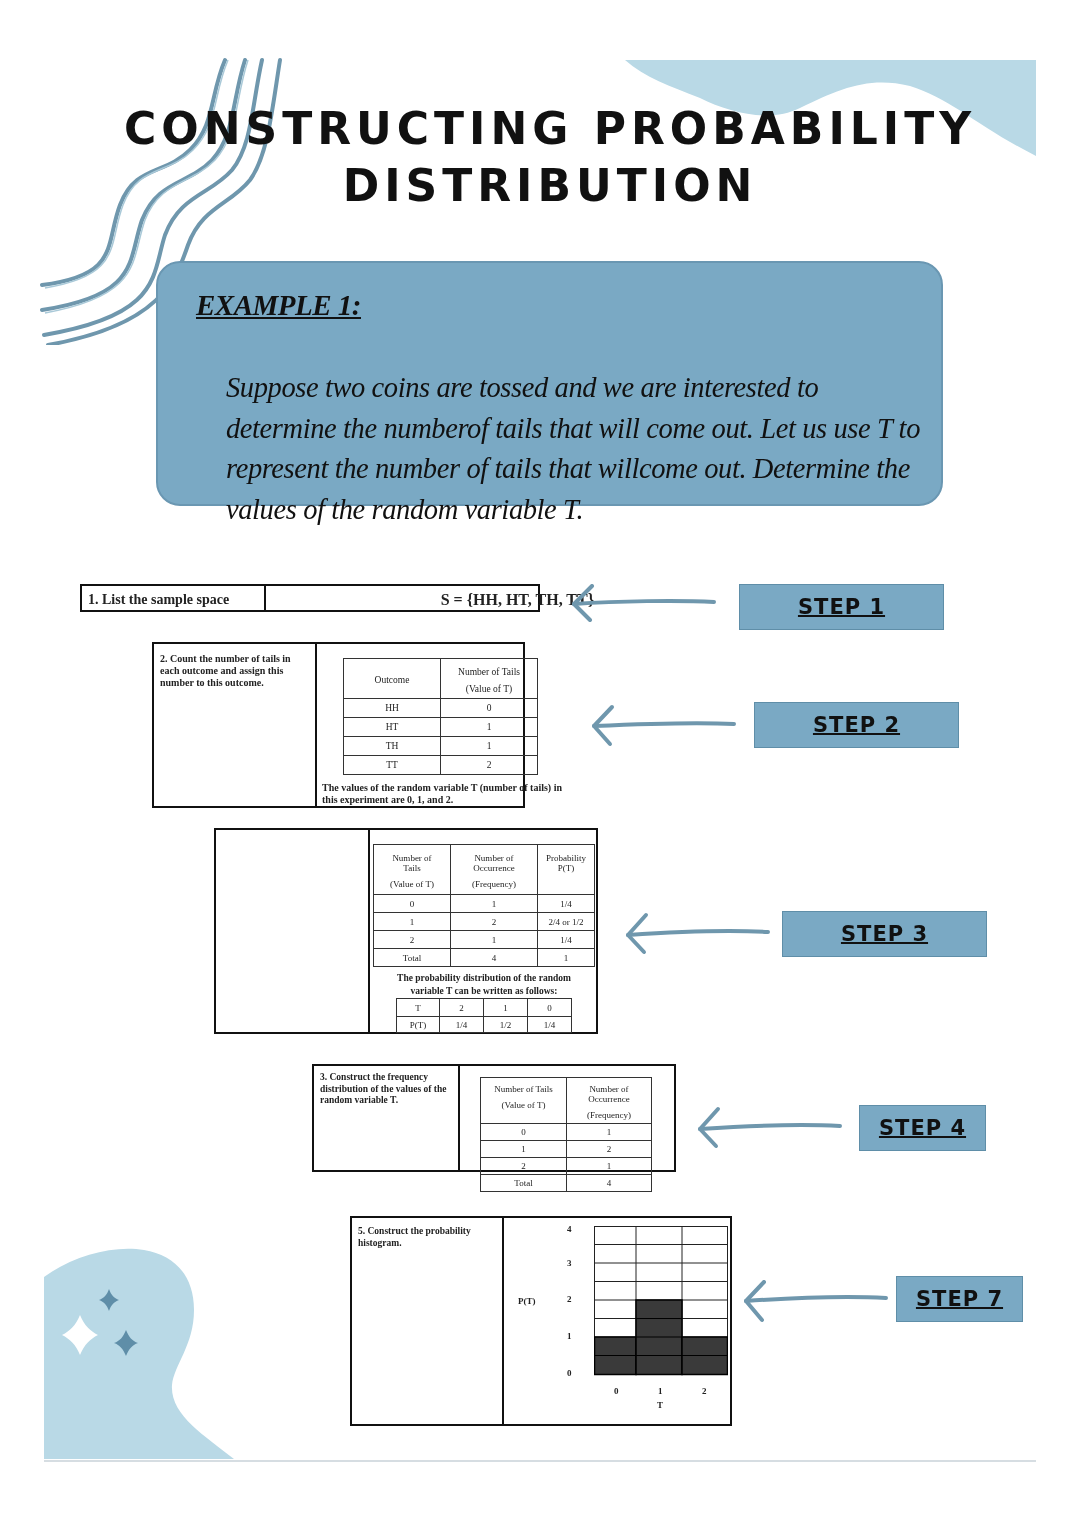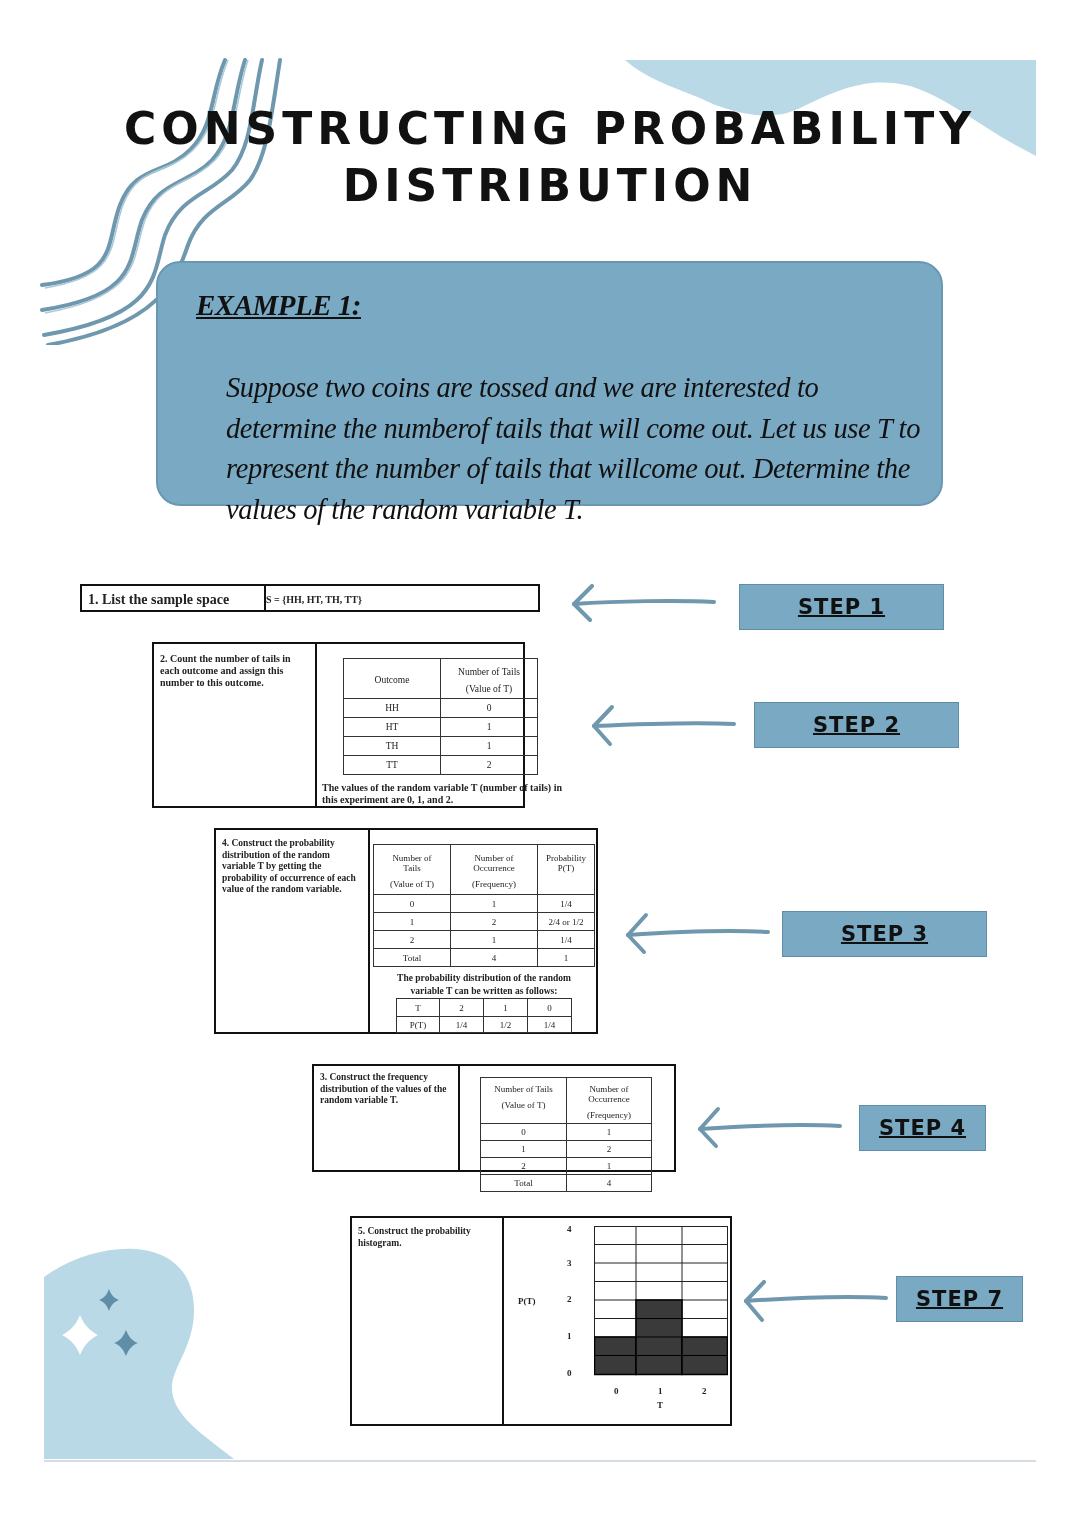--- a/index.html
+++ b/index.html
@@ -80,21 +80,21 @@
 <div class="title title2">DISTRIBUTION</div>
 
 <div class="example">
   <div class="example-label">EXAMPLE 1:</div>
   <div class="example-text">Suppose two coins are tossed and we are interested to determine the numberof tails that will come out. Let us use T to represent the number of tails that willcome out. Determine the values of the random variable T.</div>
 </div>
 
 <div class="panel" style="left:80px;top:584px;width:460px;height:28px;">
   <div class="lcol" style="width:184px;"></div>
   <div class="instr" style="left:6px;top:8px;font-size:14px;">1.  List the sample space</div>
-  <div class="instr" style="left:184px;width:328px;top:8px;text-align:left;font-size:10px;">S = {HH, HT, TH, TT}</div>
+  <div class="instr" style="left:184px;width:328px;top:8px;text-align:right;font-size:16px;">S = {HH, HT, TH, TT}</div>
 </div>
 
 <div class="panel" style="left:152px;top:642px;width:373px;height:166px;">
   <div class="lcol" style="width:163px;"></div>
   <div class="instr" style="left:6px;top:9px;width:150px;">2.  Count the number of tails in each outcome and assign this number to this outcome.</div>
   <table class="t" style="left:189px;top:14px;width:195px;">
     <tbody>
         <tr style="height:40px;">
       <td style="width:96px;vertical-align:top;padding-top:16px;">Outcome</td>
       <td style="vertical-align:top;padding-top:8px;">
@@ -118,21 +118,20 @@
           <td>TT</td>
           <td>2</td>
         </tr>
   </tbody>
     </table>
   <div class="cap" style="left:168px;top:138px;width:240px;">The values of the random variable T (number of tails) in this experiment are 0, 1, and 2.</div>
 </div>
 
 <div class="panel" style="left:214px;top:828px;width:384px;height:206px;">
   <div class="lcol" style="width:154px;"></div>
-  <div class="instr" style="left:6px;top:8px;width:142px;font-size:9.5px;line-height:11.5px;">4.  Construct the probability distribution of the random variable T by getting the probability of occurrence of each value of the random variable.</div>
   <table class="t" style="left:157px;top:14px;width:222px;font-size:9px;">
     <tbody>
         <tr style="height:50px;">
       <td style="width:76px;vertical-align:top;padding-top:8px;">
         <div>Number of</div>
         <div>Tails</div>
         <div style="margin-top:6px;">(Value of T)</div>
       </td>
       <td style="width:86px;vertical-align:top;padding-top:8px;">
         <div>Number of</div>

